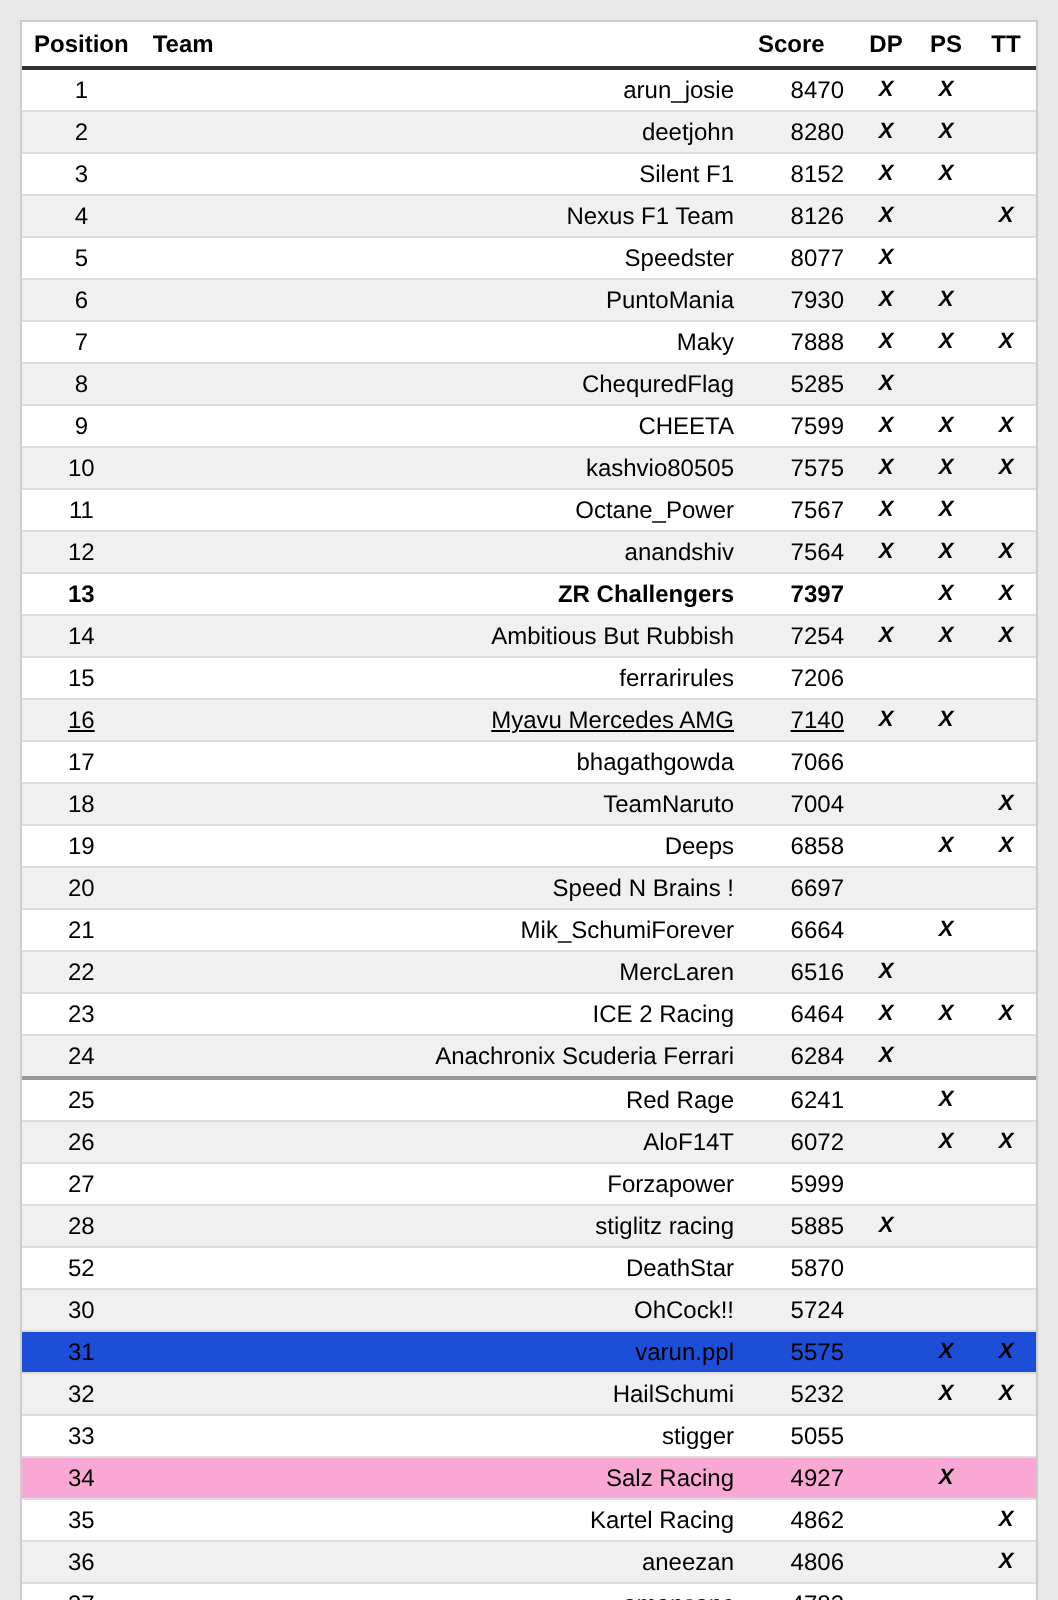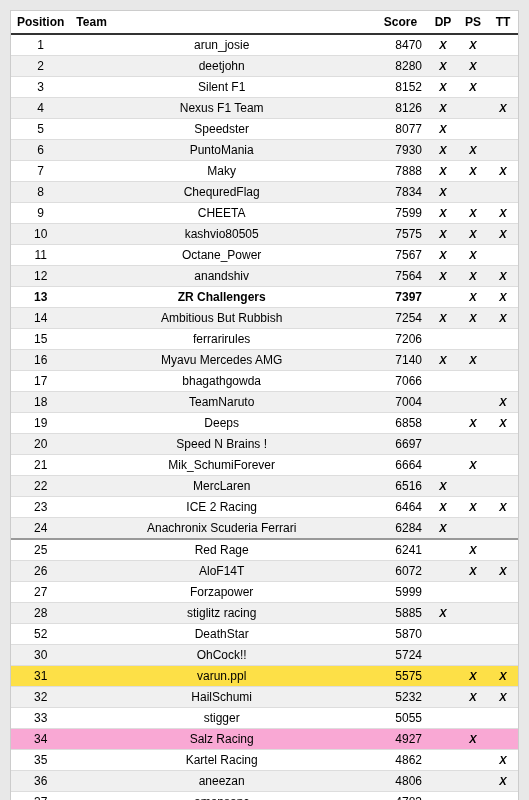--- a/index.html
+++ b/index.html
@@ -27,21 +27,21 @@
       border-bottom: 2px solid #000;
     }
     thead th {
       padding: 4px 6px;
       text-align: left;
       font-weight: bold;
       font-size: 12px;
       color: #000;
       border-bottom: 2px solid #333;
     }
-    thead th.score-col { text-align: center; }
+    thead th.score-col { text-align: left; }
     thead th.x-col { text-align: center; }
 
     tbody tr {
       border-bottom: 1px solid #ddd;
     }
     tbody tr:nth-child(even) {
       background: #f5f5f5;
     }
     tbody tr:nth-child(odd) {
       background: #ffffff;
@@ -56,21 +56,21 @@
     td {
       padding: 3px 6px;
       color: #000;
       font-size: 12px;
     }
     td.pos-col {
       text-align: center;
       width: 55px;
     }
     td.team-col {
-      text-align: center;
+      text-align: right;
     }
     td.score-col {
       text-align: right;
       width: 55px;
     }
     td.x-col {
       text-align: center;
       width: 30px;
       font-weight: bold;
       font-size: 11px;
@@ -150,21 +150,21 @@
           <td class="pos-col">7</td>
           <td class="team-col">Maky</td>
           <td class="score-col">7888</td>
           <td class="x-col"><span class="x-mark">X</span></td>
           <td class="x-col"><span class="x-mark">X</span></td>
           <td class="x-col"><span class="x-mark">X</span></td>
         </tr>
         <tr style="background: rgb(240, 240, 240);">
           <td class="pos-col">8</td>
           <td class="team-col">ChequredFlag</td>
-          <td class="score-col">7834</td>
+          <td class="score-col">5285</td>
           <td class="x-col"><span class="x-mark">X</span></td>
           <td class="x-col"></td>
           <td class="x-col"></td>
         </tr>
         <tr style="background: rgb(255, 255, 255);">
           <td class="pos-col">9</td>
           <td class="team-col">CHEETA</td>
           <td class="score-col">7599</td>
           <td class="x-col"><span class="x-mark">X</span></td>
           <td class="x-col"><span class="x-mark">X</span></td>
@@ -211,21 +211,21 @@
           <td class="x-col"><span class="x-mark">X</span></td>
         </tr>
         <tr style="background: rgb(255, 255, 255);">
           <td class="pos-col">15</td>
           <td class="team-col">ferrarirules</td>
           <td class="score-col">7206</td>
           <td class="x-col"></td>
           <td class="x-col"></td>
           <td class="x-col"></td>
         </tr>
-        <tr style="background: rgb(240, 240, 240);">
+        <tr style="background: rgb(240, 240, 240); text-decoration: underline;">
           <td class="pos-col">16</td>
           <td class="team-col">Myavu Mercedes AMG</td>
           <td class="score-col">7140</td>
           <td class="x-col"><span class="x-mark">X</span></td>
           <td class="x-col"><span class="x-mark">X</span></td>
           <td class="x-col"></td>
         </tr>
         <tr style="background: rgb(255, 255, 255);">
           <td class="pos-col">17</td>
           <td class="team-col">bhagathgowda</td>
@@ -331,21 +331,21 @@
           <td class="x-col"></td>
         </tr>
         <tr style="background: rgb(240, 240, 240);">
           <td class="pos-col">30</td>
           <td class="team-col">OhCock!!</td>
           <td class="score-col">5724</td>
           <td class="x-col"></td>
           <td class="x-col"></td>
           <td class="x-col"></td>
         </tr>
-        <tr style="background: #fde047;">
+        <tr style="background: #1d4ed8;">
           <td class="pos-col">31</td>
           <td class="team-col">varun.ppl</td>
           <td class="score-col">5575</td>
           <td class="x-col"></td>
           <td class="x-col"><span class="x-mark">X</span></td>
           <td class="x-col"><span class="x-mark">X</span></td>
         </tr>
         <tr style="background: rgb(240, 240, 240);">
           <td class="pos-col">32</td>
           <td class="team-col">HailSchumi</td>

